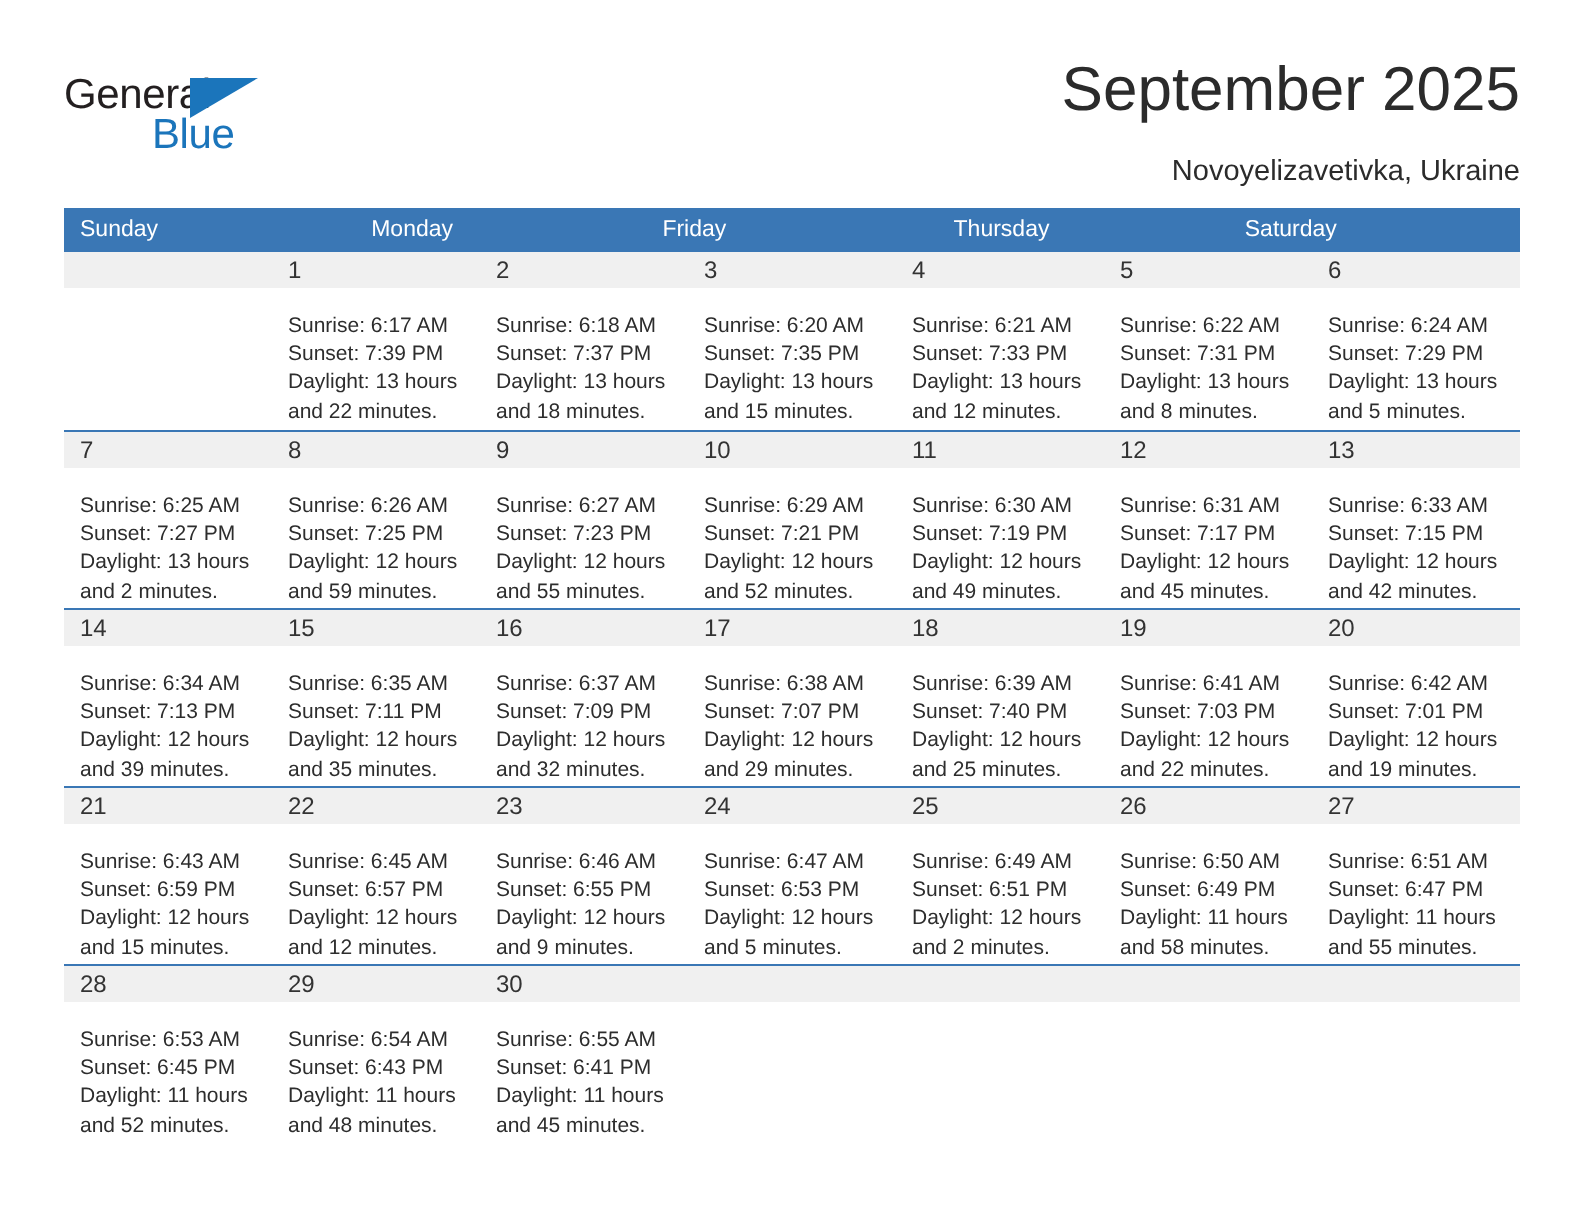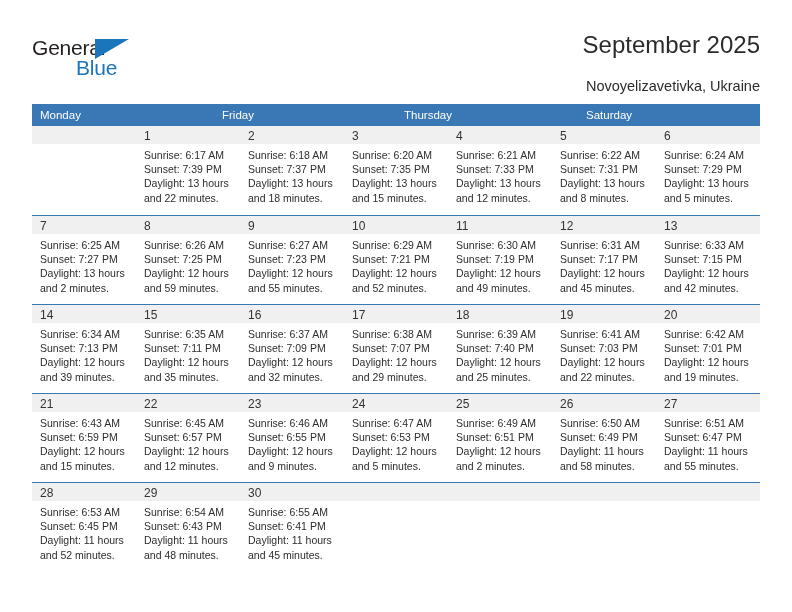--- a/index.html
+++ b/index.html
@@ -65,21 +65,21 @@
     border-bottom: 20px solid transparent;
   }
 
   .title-block {
     position: absolute;
     right: 32px;
     top: 28px;
     text-align: right;
   }
   .cal-title {
-    font-size: 24px;
+    font-size: 31px;
     font-weight: normal;
     color: #2b2b2b;
     line-height: 34px;
     white-space: nowrap;
   }
   .cal-subtitle {
     font-size: 14.5px;
     color: #2b2b2b;
     line-height: 22px;
     margin-top: 13px;
@@ -129,21 +129,21 @@
     height: 18px;
     padding-left: 8px;
     box-sizing: border-box;
   }
   .day-num {
     font-size: 12px;
     line-height: 18px;
     color: #333333;
   }
   .day-body {
-    padding: 4px 6px 0 8px;
+    padding: 12px 6px 0 8px;
   }
   .day-line {
     font-size: 10.5px;
     line-height: 14.2px;
     color: #2d2d2d;
     white-space: nowrap;
   }
 </style>
 </head>
 <body>
@@ -160,20 +160,21 @@
 
     <div class="title-block">
       <div class="cal-title">September 2025</div>
       <div class="cal-subtitle">Novoyelizavetivka, Ukraine</div>
     </div>
 
   </div>
 
   <div class="calendar">
     <div class="dow-row">
+        <div class="dow">Sunday</div>
         <div class="dow">Monday</div>
         <div class="dow">Friday</div>
         <div class="dow">Thursday</div>
         <div class="dow">Saturday</div>
       </div>
     <div class="weeks">
         <div class="week">
           <div class="day empty">
             <div class="day-numbar"><span class="day-num"></span></div>
           </div>

